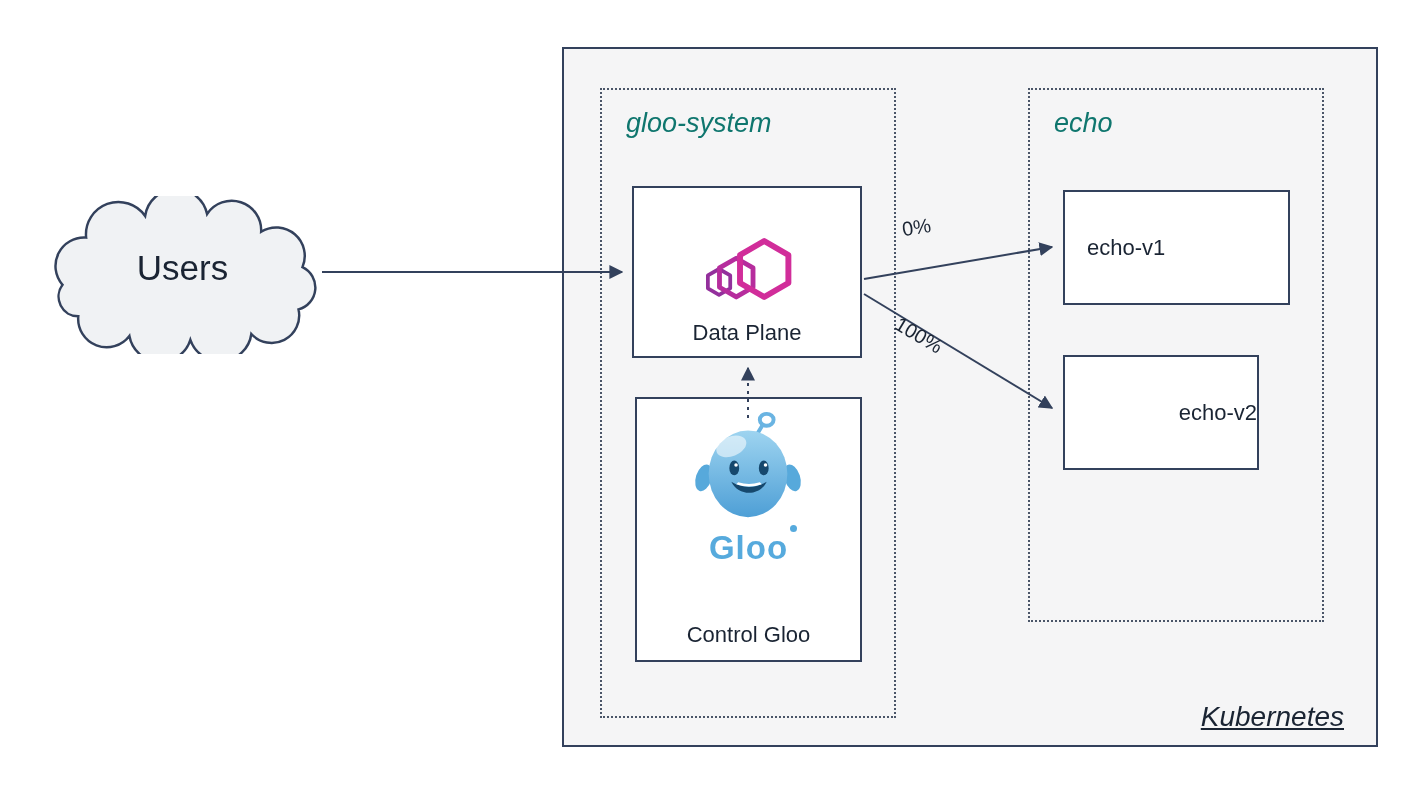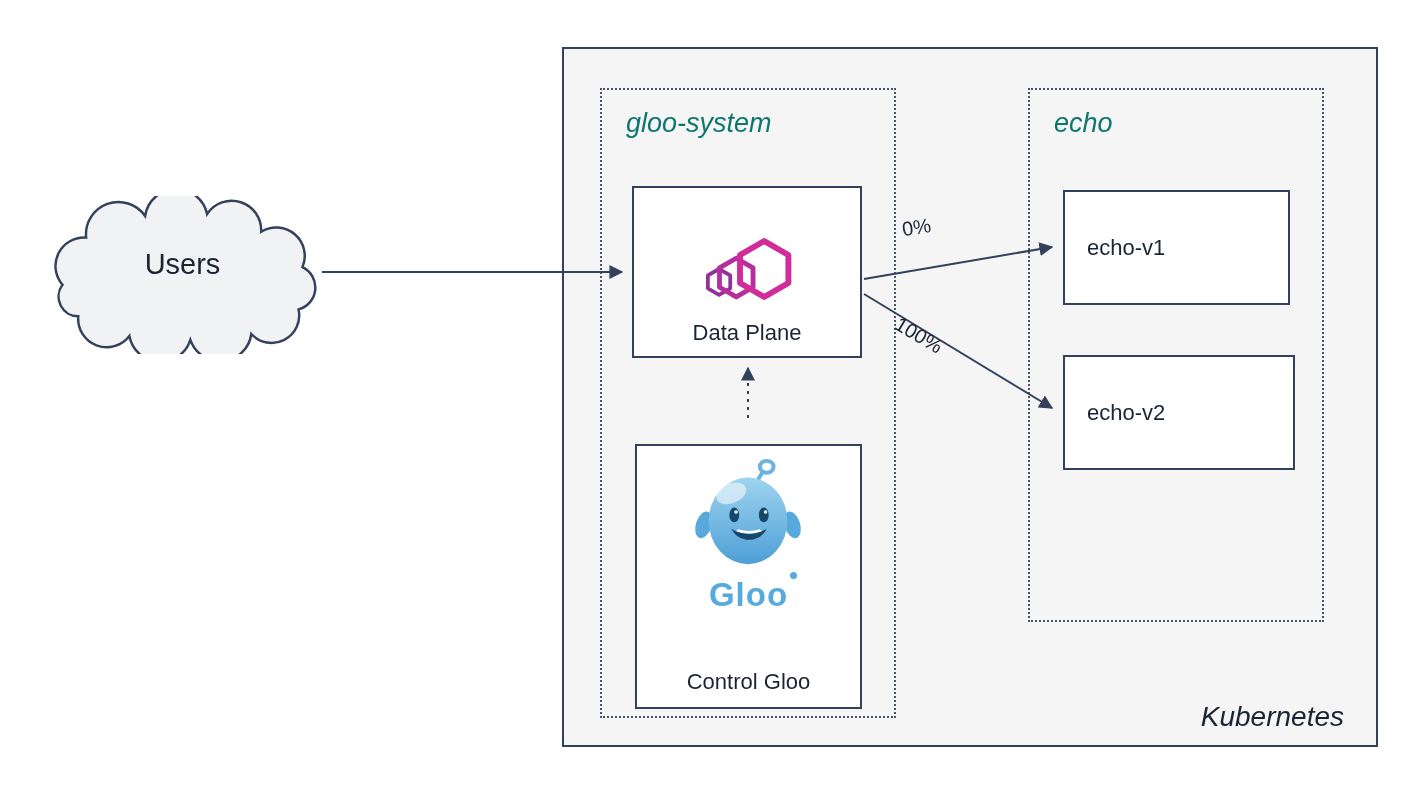--- a/index.html
+++ b/index.html
@@ -4,47 +4,47 @@
 <style>
   * { margin:0; padding:0; box-sizing:border-box; }
   html,body { width:1420px; height:810px; background:#ffffff; overflow:hidden;
               font-family:"Liberation Sans","DejaVu Sans",sans-serif; color:#1f2937; }
   .canvas { position:relative; width:1420px; height:810px; background:#ffffff; }
 
   
   .k8s-box { position:absolute; left:562px; top:47px; width:816px; height:700px;
              background:#f5f5f6; border:2px solid #33415c; }
   .k8s-label { position:absolute; right:32px; bottom:12px; font-size:28px;
-               font-style:italic; color:#1a2433; }
+               font-style:italic; color:#1a2433;text-decoration:underline; }
 
   
   .ns-box { position:absolute; border:2px dotted #4a5568; background:transparent; }
   .ns-gloo { left:600px; top:88px; width:296px; height:630px; }
   .ns-echo { left:1028px; top:88px; width:296px; height:534px; }
   .ns-label { position:absolute; left:24px; top:18px; font-size:27px;
               font-style:italic; color:#0f766e; }
 
   
   .node { position:absolute; background:#ffffff; border:2px solid #33415c;
           display:flex; flex-direction:column; align-items:center; justify-content:flex-end; }
   .node-dataplane   { left:632px;  top:186px; width:230px; height:172px; padding:8px 0 10px; }
-  .node-controlplane{ left:635px;  top:444px; width:227px; height:265px; padding:8px 0 12px; }
+  .node-controlplane{ left:635px;  top:397px; width:227px; height:265px; padding:8px 0 12px; }
   .node-echo1 { left:1063px; top:190px; width:227px; height:115px;
                 flex-direction:row; justify-content:flex-start; padding-left:22px; }
-  .node-echo2 { left:1063px; top:355px; width:232px; height:115px;
-                flex-direction:row; justify-content:flex-start; padding-left:22px; }
+  .node-echo2 { left:1063px; top:355px; width:196px; height:115px;
+                flex-direction:row; justify-content:flex-end; padding-left:22px; }
   .node-label { font-size:22px; color:#1a2433; }
   .node-dataplane .node-label { margin-top:4px; }
   .node-controlplane .node-label { margin-top:auto; }
 
   
   .users-cloud { position:absolute; left:35px; top:196px; width:295px; height:158px; }
   .users-cloud svg { position:absolute; inset:0; width:100%; height:100%; }
   .users-label { position:absolute; left:0; top:52px; width:100%; text-align:center;
-                 font-size:29px; color:#1a2433; }
+                 font-size:35px; color:#1a2433; }
 
   
   .edges { position:absolute; inset:0; width:1420px; height:810px;
            pointer-events:none; z-index:5; }
   .edge-label { position:absolute; font-size:20px; color:#1a2433; z-index:6; }
   .label-0   { left:902px; top:216px; transform:rotate(-9deg); }
   .label-100 { left:893px; top:324px; transform:rotate(31deg); }
 
   
   .gloo-wordmark { position:relative; font-weight:700; font-size:33px;

